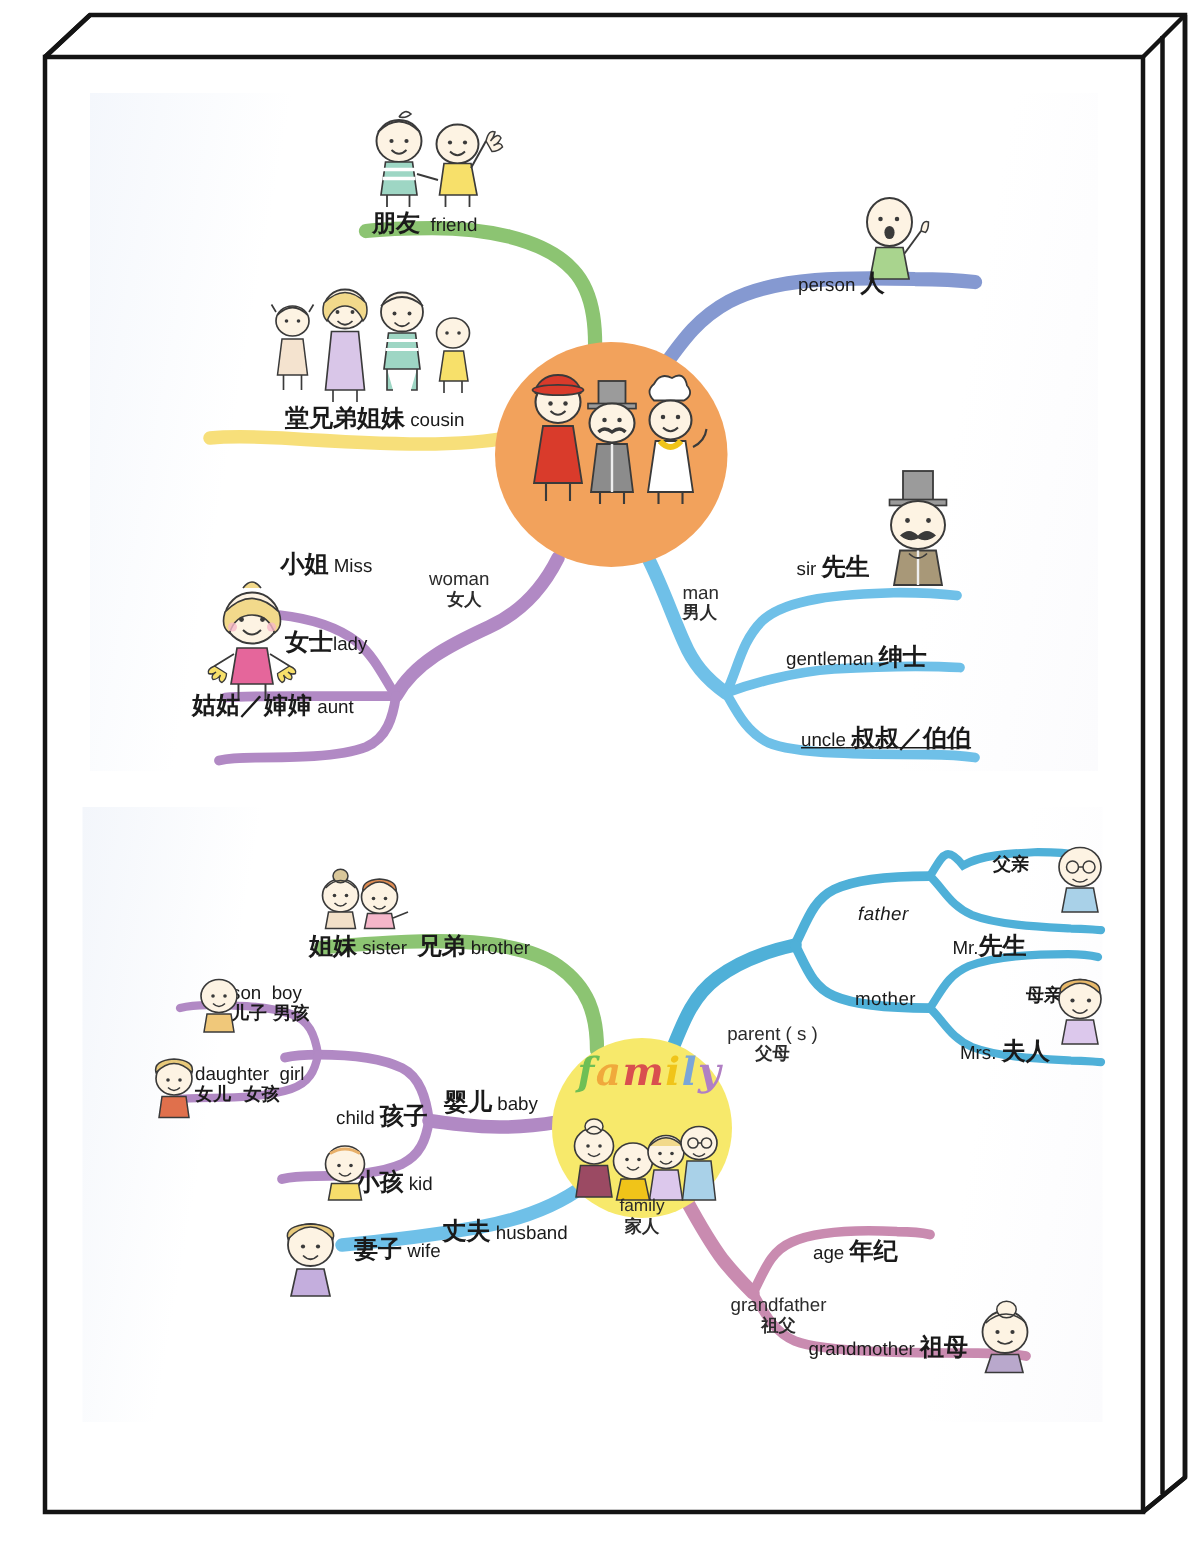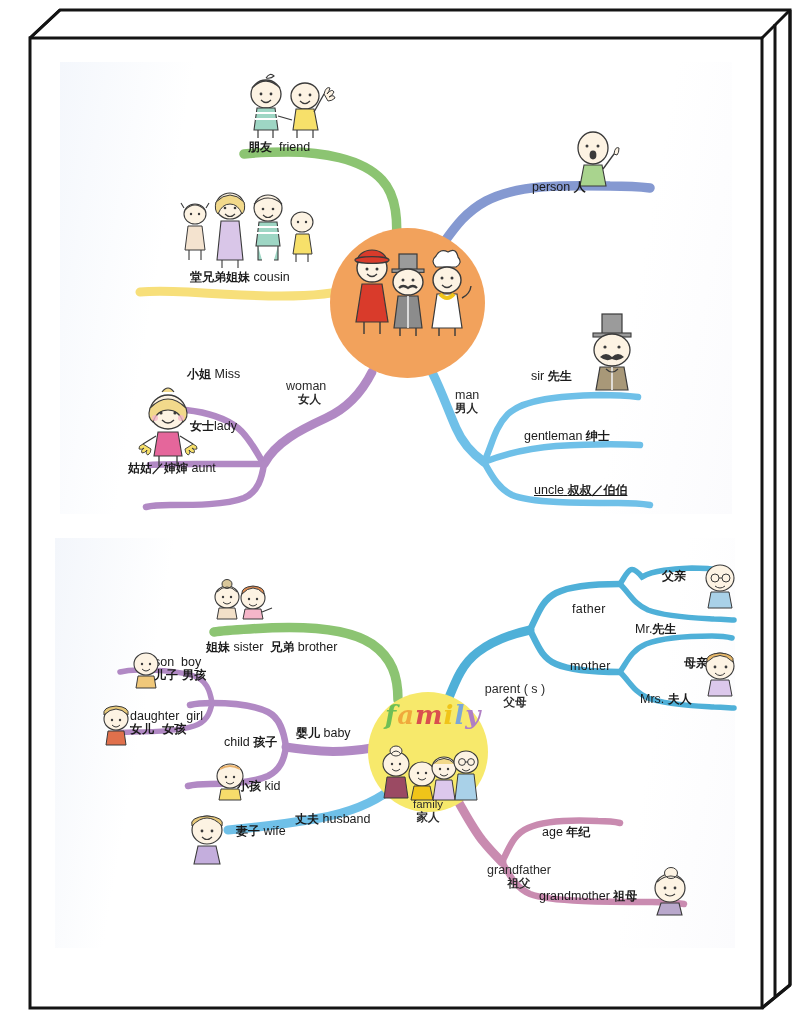--- a/index.html
+++ b/index.html
@@ -16,21 +16,21 @@
   .txt{
     position:absolute;
     color:#1a1a1a;
     white-space:nowrap;
     font-family:"Liberation Sans","DejaVu Sans",sans-serif;
     line-height:1.12;
   }
   .en{font-size:12.5px;letter-spacing:.3px;}
   .cn{font-family:"DejaVu Sans","Liberation Sans",sans-serif;font-size:12px;font-weight:600;}
   .mix{font-size:12.5px;}
-  .mix .c{font-family:"DejaVu Sans",sans-serif;font-weight:600;font-size:12px;}
+  .mix .c{font-family:"DejaVu Sans",sans-serif;font-weight:600;font-size:16px;}
   .nodelabel{font-size:11.5px;text-align:center;color:#2b2b2b;}
   .nodelabel .cn2{display:block;font-family:"DejaVu Sans",sans-serif;font-weight:600;font-size:11.5px;}
   .famlogo{
     position:absolute;
     font-family:"DejaVu Serif","Liberation Serif",serif;
     font-style:italic;font-weight:700;font-size:26px;
     letter-spacing:1px;
   }
   .famlogo span:nth-child(1){color:#6fbf55;}
   .famlogo span:nth-child(2){color:#f0a93c;}
@@ -390,29 +390,29 @@
       <ellipse cx="45" cy="20" rx="12" ry="11" fill="#fdf3e3" stroke="#3a3a3a" stroke-width="1.1"></ellipse>
       <path d="M34,16 q11,-12 22,0 q1,-7 -11,-8 q-12,1 -11,8z" fill="#e08c52" stroke="#3a3a3a" stroke-width="1"></path>
       <circle cx="41" cy="21" r="1.2" fill="#3a3a3a"></circle>
         <circle cx="49" cy="21" r="1.2" fill="#3a3a3a"></circle>
       <path d="M41,26 q4,4 8,0" stroke="#3a3a3a" stroke-width="1" fill="none"></path>
       <path d="M37,31 L53,31 L55,41 L35,41 Z" fill="#f5b6c9" stroke="#3a3a3a" stroke-width="1"></path>
       <path d="M54,34 L64,30" stroke="#3a3a3a" stroke-width="1.1"></path>
     </g>
   </svg>
 
-  <div class="txt mix" style="left:206px;top:640px;text-align:center;">
+  <div class="txt mix" style="left:206px;top:622px;text-align:center;">
     <span class="c">姐妹</span>&nbsp;<span>sister</span>&nbsp;&nbsp;<span class="c">兄弟</span>&nbsp;<span>brother</span>
   </div>
 
   <div class="txt nodelabel" style="left:470px;top:682px;width:90px;font-size:12.5px;">
     <span>parent ( s )</span>
     <span class="cn2">父母</span>
   </div>
-  <div class="txt en" style="left:572px;top:602px;">
+  <div class="txt en" style="left:572px;top:602px;font-style:italic;">
     <span>father</span>
   </div>
   <div class="txt en" style="left:570px;top:659px;">
     <span>mother</span>
   </div>
   <div class="txt cn" style="left:662px;top:570px;">
     <span>父亲</span>
   </div>
   <div class="txt mix" style="left:635px;top:622px;">
     <span>Mr.</span><span class="c">先生</span>

